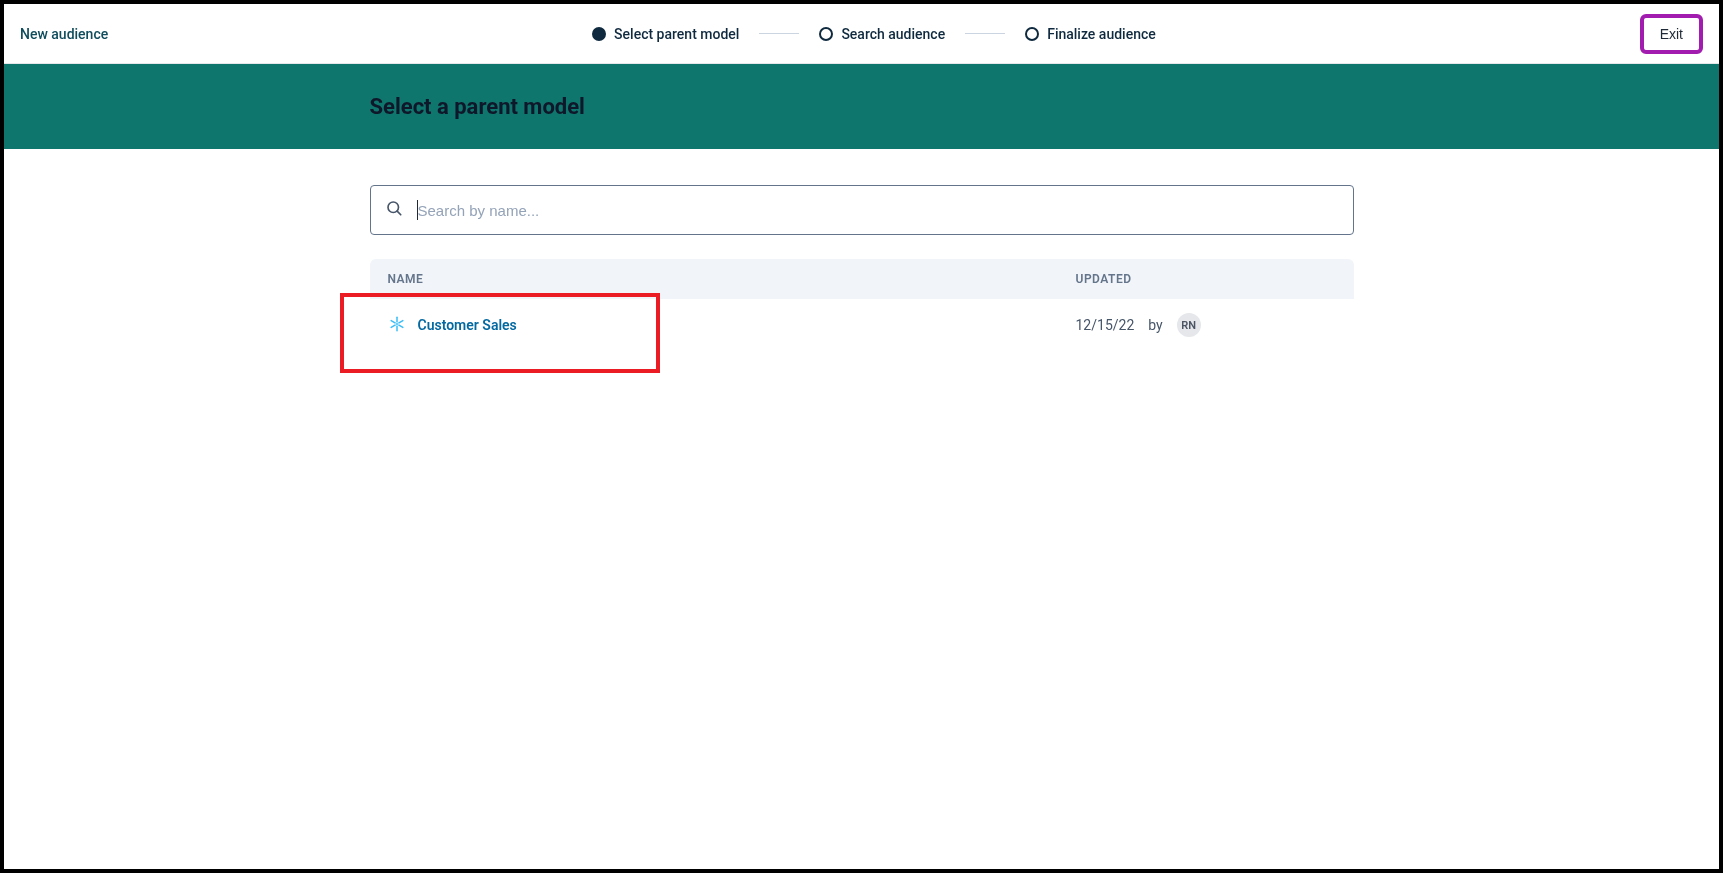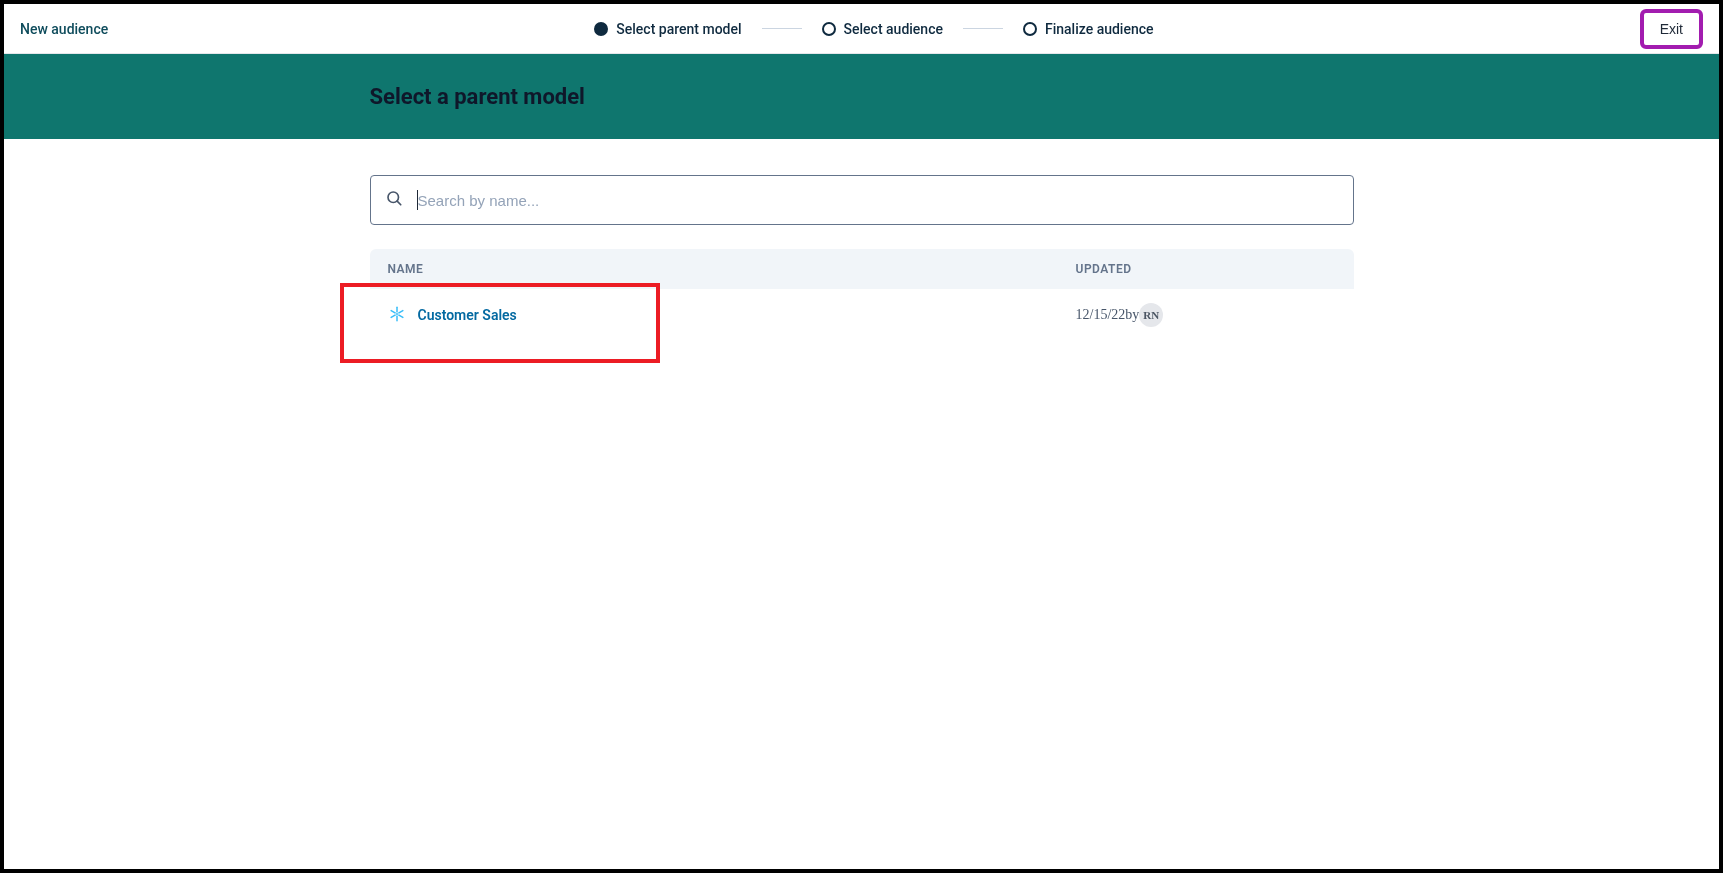--- a/index.html
+++ b/index.html
@@ -14,21 +14,21 @@
       width: 1723px;
       height: 873px;
       overflow: hidden;
     }
     .header {
       display: flex;
       align-items: center;
       justify-content: space-between;
       padding: 10px 16px;
       border-bottom: 1px solid #e5e7eb;
-      height: 50px;
+      height: 60px;
     }
     .header-left {
       color: #0f4c5c;
       font-size: 14px;
       font-weight: 500;
     }
     .stepper {
       display: flex;
       align-items: center;
       gap: 20px;
@@ -151,24 +151,23 @@
       font-weight: 600;
       color: #0369a1;
     }
     .source-icon {
       color: #38bdf8;
       flex-shrink: 0;
     }
     .row-updated {
       display: flex;
       align-items: center;
-      gap: 0;
+      gap: 14px;
       font-size: 14px;
       color: #475569;
-      font-family: Liberation Serif, serif;
     }
     .avatar {
       width: 24px;
       height: 24px;
       border-radius: 50%;
       background: #e5e7eb;
       color: #4b5563;
       font-size: 11px;
       font-weight: 600;
       display: flex;
@@ -199,21 +198,21 @@
   <div class="header-left">New audience</div>
 
   <div class="stepper">
     <div class="step">
       <span class="step-circle active"></span>
       <span class="step-label">Select parent model</span>
     </div>
     <div class="step-line"></div>
     <div class="step">
       <span class="step-circle"></span>
-      <span class="step-label">Select audience</span>
+      <span class="step-label">Search audience</span>
     </div>
     <div class="step-line"></div>
     <div class="step">
       <span class="step-circle"></span>
       <span class="step-label">Finalize audience</span>
     </div>
   </div>
 
   <button class="exit-button">Exit</button>
 </div>

